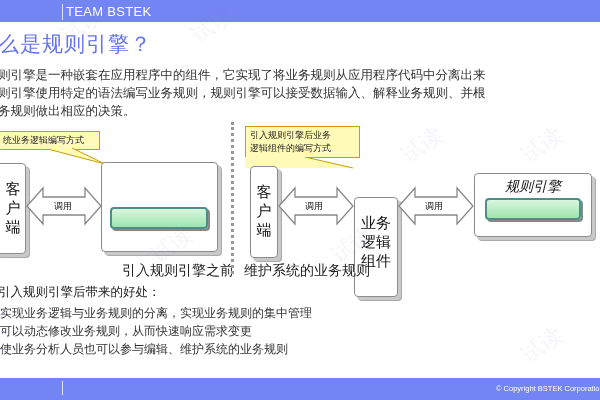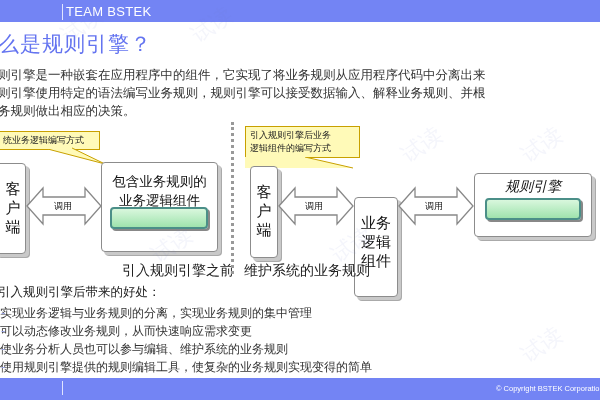--- a/index.html
+++ b/index.html
@@ -54,22 +54,20 @@
 户
 端</div>
 </div>
 
 <svg class="arrow" style="left:26px;top:186px;" width="76" height="40">
   <polygon points="1,20 17,2 17,11 59,11 59,2 75,20 59,38 59,29 17,29 17,38" fill="#fff" stroke="#888" stroke-width="1.3"></polygon>
 </svg>
 <div class="arrow-label" style="left:54px;top:200px;">调用</div>
 
 <div class="box" style="left:101px;top:162px;width:115px;height:88px;">
-  <div class="box-label" style="left:0;top:9px;width:115px;font-size:13.5px;white-space:pre-line;">包含业务规则的
-业务逻辑组件</div>
   <div class="greenbar" style="left:8px;top:44px;width:94px;"></div>
 </div>
 
 <div class="caption" style="left:122px;top:262px;">引入规则引擎之前</div>
 
 <div class="dash-v"></div>
 
 <div class="callout" style="left:245px;top:126px;width:105px;white-space:pre-line;">引入规则引擎后业务
 逻辑组件的编写方式</div>
 <svg class="callout-tail" style="left:245px;top:157px;" width="110" height="12">
@@ -104,21 +102,20 @@
   <div class="greenbar" style="left:10px;top:24px;width:92px;"></div>
 </div>
 
 <div class="caption" style="left:244px;top:262px;">维护系统的业务规则</div>
 
 <div class="benefits-title">引入规则引擎后带来的好处：</div>
 <div class="bullets">
   <div class="bullet">实现业务逻辑与业务规则的分离，实现业务规则的集中管理</div>
   <div class="bullet">可以动态修改业务规则，从而快速响应需求变更</div>
   <div class="bullet">使业务分析人员也可以参与编辑、维护系统的业务规则</div>
-  <div class="bullet">使用规则引擎提供的规则编辑工具，使复杂的业务规则实现变得的简单</div>
 </div>
 
 <div class="bottombar">
   <div class="sep"></div>
   <div class="copyright">© Copyright BSTEK  Corporation</div>
 </div>
 
 <div class="wm" style="left:60px;top:10px;">试读</div>
 <div class="wm" style="left:190px;top:10px;">试读</div>
 <div class="wm" style="left:400px;top:130px;">试读</div>

